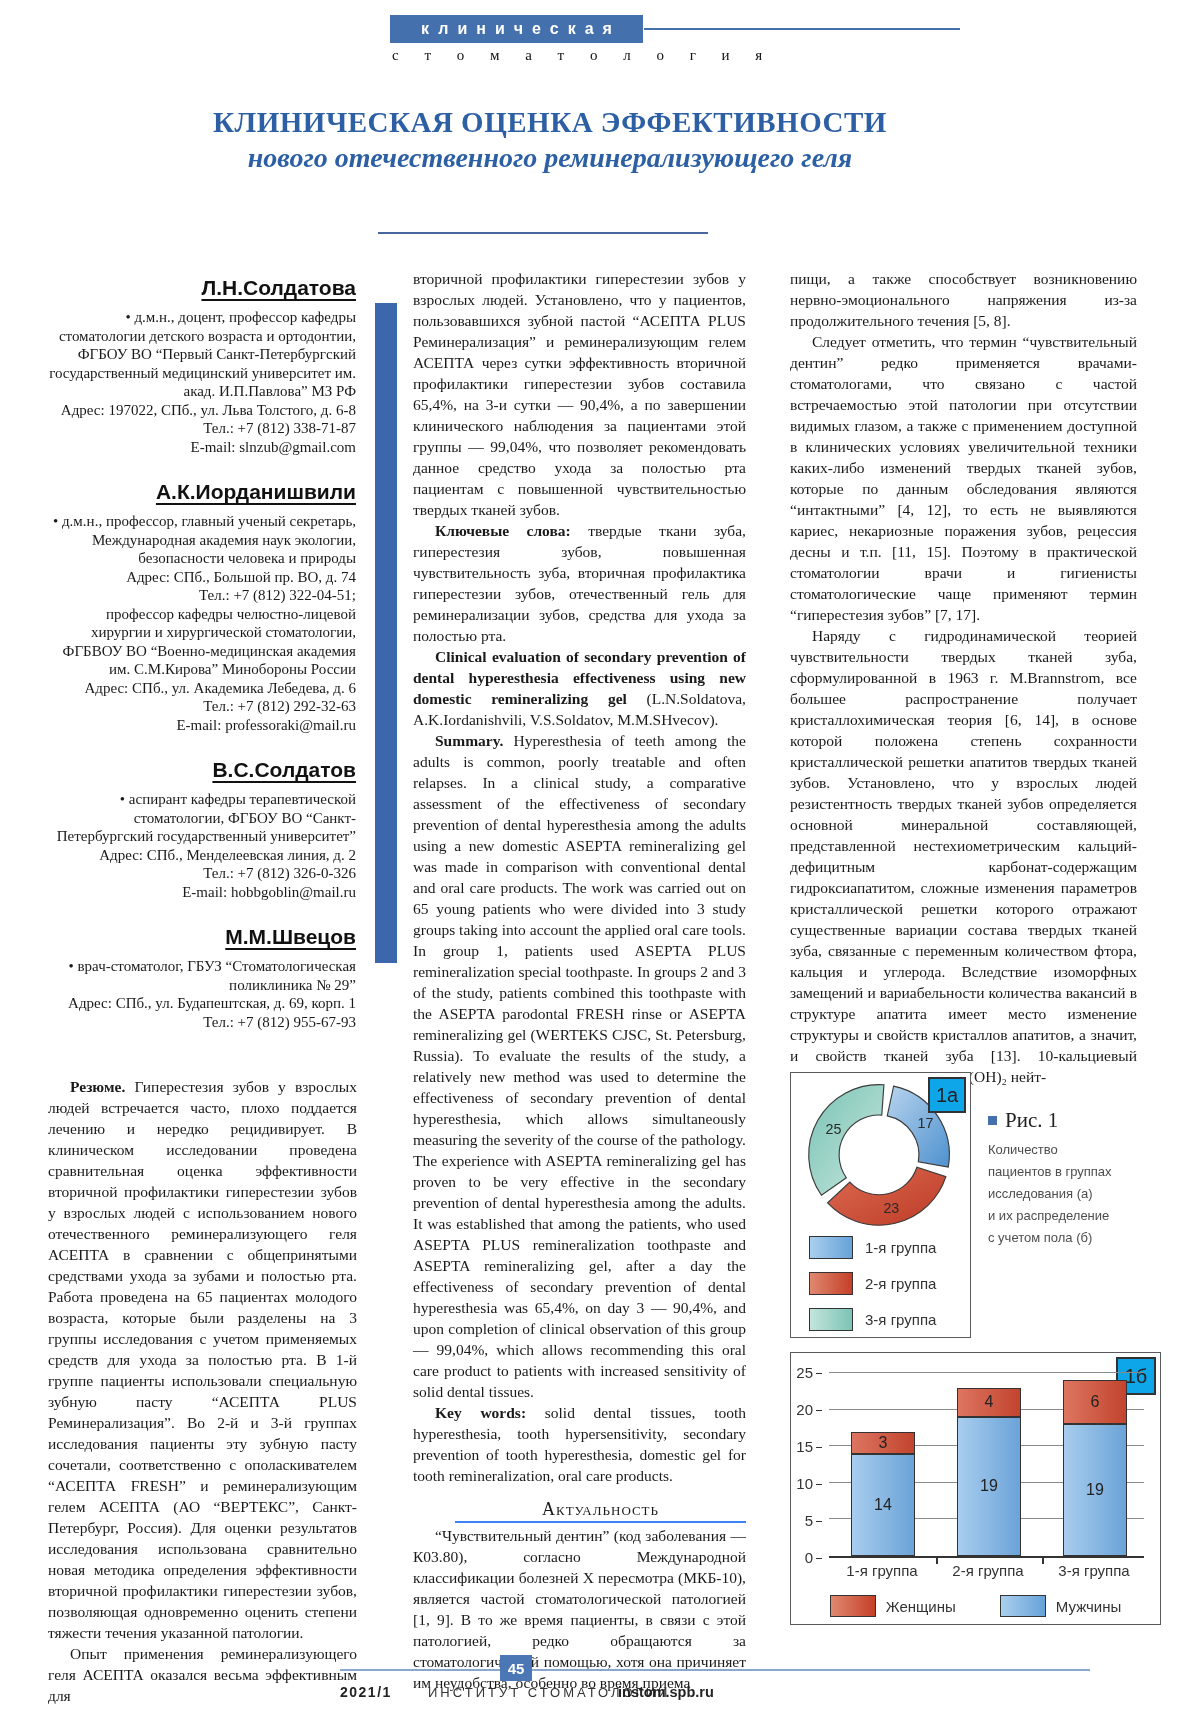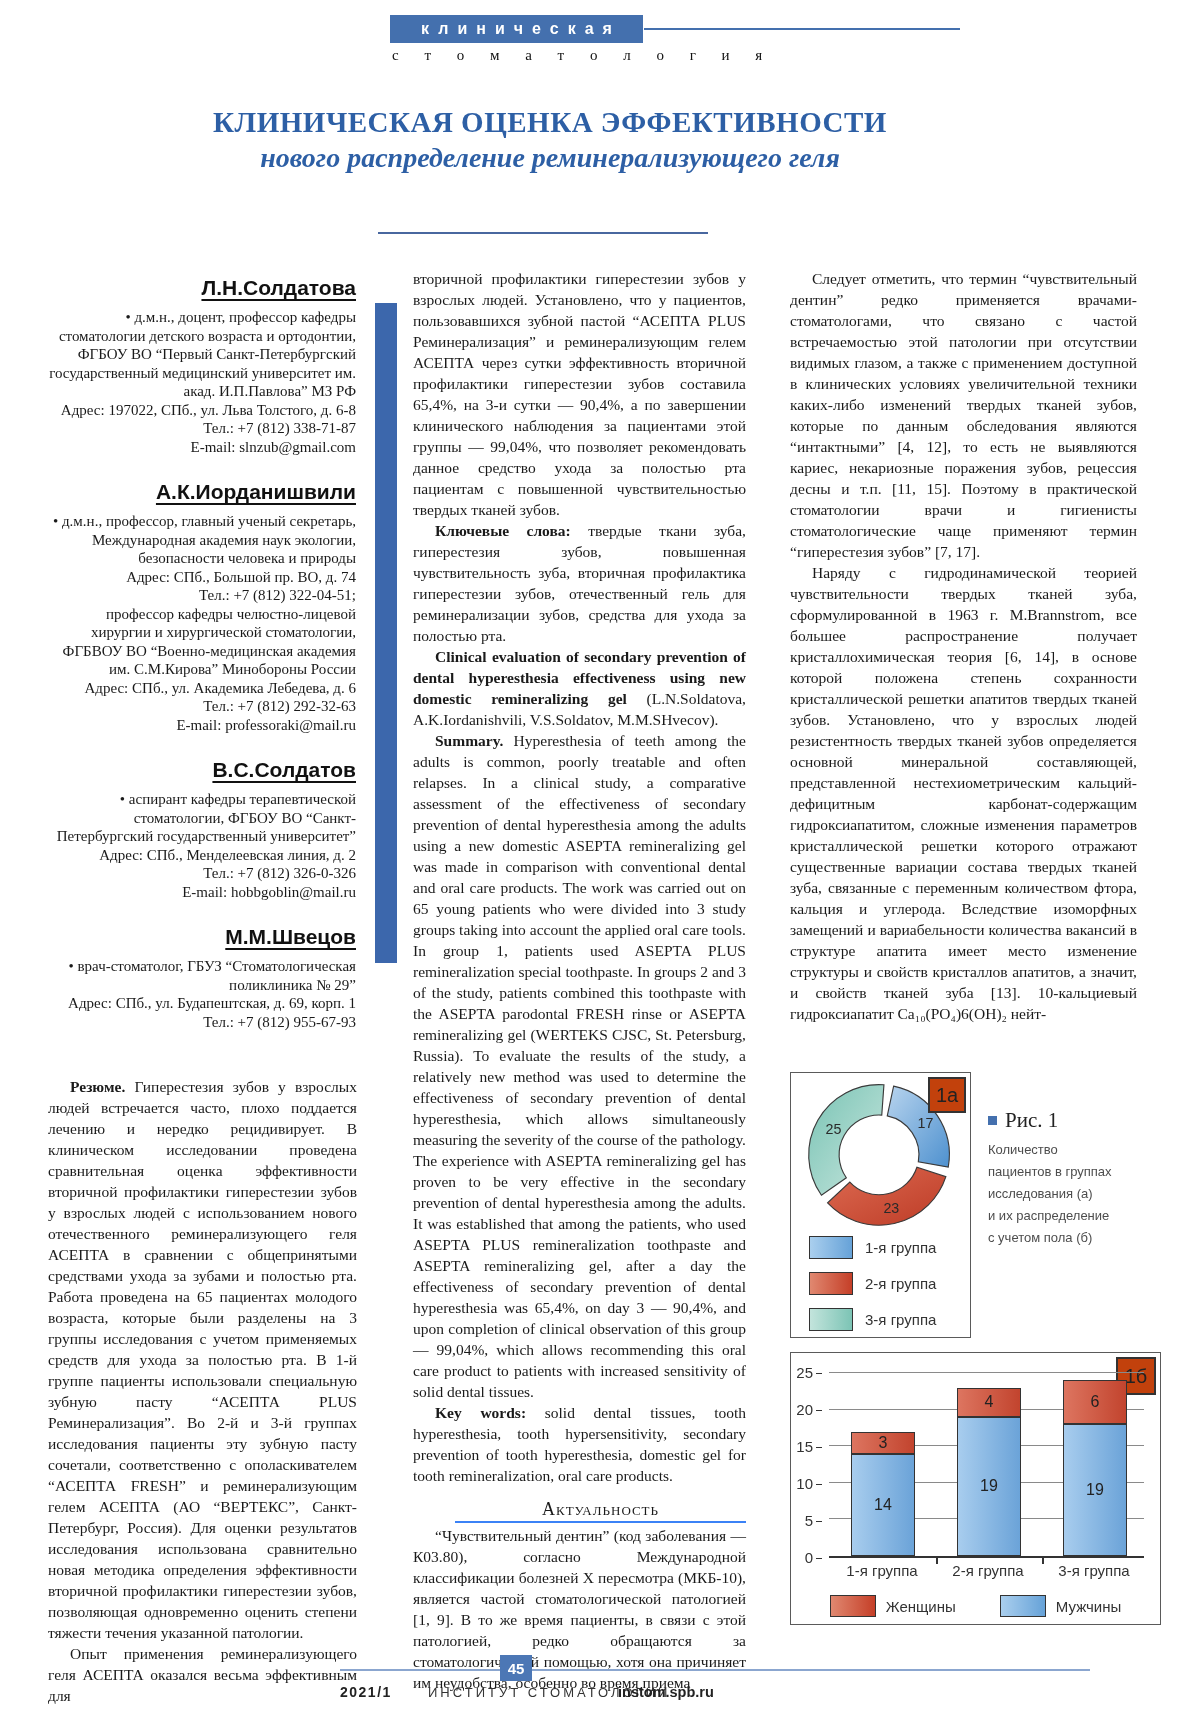--- a/index.html
+++ b/index.html
@@ -36,21 +36,21 @@
   .col-mid{left:413px;top:268px;width:333px;}
   .col-right{left:790px;top:268px;width:347px;}
   .indent{text-indent:22px;}
   .b{font-weight:700;}
   .section-head{margin-top:12px;margin-left:42px;text-align:center;font-size:18px;
                 font-variant:small-caps;letter-spacing:1px;border-bottom:2px solid #3b82f6;
                 padding-bottom:1px;line-height:22px;}
 
   
   .fig1a{left:790px;top:1072px;width:179px;height:264px;border:1.5px solid #5a5a5a;background:#fff;}
-  .panel-label{position:absolute;top:4px;right:4px;border:2px solid #333;background:#c2410c;
+  .panel-label{position:absolute;top:4px;right:4px;border:2px solid #333;background:#0ea5e9;
                display:flex;align-items:center;justify-content:center;
                font-family:"Liberation Sans",sans-serif;font-size:20px;color:#222;}
   .panel-1a{width:34px;height:32px;}
   .panel-1b{width:36px;height:34px;}
   .donut-svg{position:absolute;left:1px;top:4px;}
   .legend-col{position:absolute;left:18px;display:flex;align-items:center;gap:12px;}
   .swatch{border:1px solid #333;box-sizing:border-box;}
   .sw-donut{width:44px;height:23px;}
   .legend-label,.xtick,.ytick,.bar-legend-label{font-family:"Liberation Sans",sans-serif;
                font-size:15px;color:#333;}
@@ -100,21 +100,21 @@
 <body>
 
 <div class="abs header-box">
   <span>клиническая</span>
 </div>
 <div class="abs header-line"></div>
 <div class="abs header-sub">с т о м а т о л о г и я</div>
 
 <div class="abs title-wrap">
   <div class="title-l1">КЛИНИЧЕСКАЯ ОЦЕНКА ЭФФЕКТИВНОСТИ</div>
-  <div class="title-l3">нового распределение реминерализующего геля</div>
+  <div class="title-l3">нового отечественного реминерализующего геля</div>
 </div>
 <div class="abs title-rule"></div>
 
 <div class="abs authors">
   <div class="author-name first">Л.Н.Солдатова</div>
   <div class="author-line">• д.м.н., доцент, профессор кафедры стоматологии детского возраста и ортодонтии, ФГБОУ ВО “Первый Санкт-Петербургский государственный медицинский университет им. акад. И.П.Павлова” МЗ РФ</div>
   <div class="author-line">Адрес: 197022, СПб., ул. Льва Толстого, д. 6-8</div>
   <div class="author-line">Тел.: +7 (812) 338-71-87</div>
   <div class="author-line">E-mail: slnzub@gmail.com</div>
 
@@ -150,20 +150,21 @@
   <p style="margin:0;">вторичной профилактики гиперестезии зубов у взрослых людей. Установлено, что у пациентов, пользовавшихся зубной пастой “АСЕПТА PLUS Реминерализация” и реминерализующим гелем АСЕПТА через сутки эффективность вторичной профилактики гиперестезии зубов составила 65,4%, на 3-и сутки — 90,4%, а по завершении клинического наблюдения за пациентами этой группы — 99,04%, что позволяет рекомендовать данное средство ухода за полостью рта пациентам с повышенной чувствительностью твердых тканей зубов.</p>
   <p class="indent" style="margin:0;"><span class="b">Ключевые слова:</span><span> твердые ткани зуба, гиперестезия зубов, повышенная чувствительность зуба, вторичная профилактика гиперестезии зубов, отечественный гель для реминерализации зубов, средства для ухода за полостью рта.</span></p>
   <p class="indent" style="margin:0;"><span class="b">Clinical evaluation of secondary prevention of dental hyperesthesia effectiveness using new domestic remineralizing gel</span><span> (L.N.Soldatova, A.K.Iordanishvili, V.S.Soldatov, M.M.SHvecov).</span></p>
   <p class="indent" style="margin:0;"><span class="b">Summary.</span><span> Hyperesthesia of teeth among the adults is common, poorly treatable and often relapses. In a clinical study, a comparative assessment of the effectiveness of secondary prevention of dental hyperesthesia among the adults using a new domestic ASEPTA remineralizing gel was made in comparison with conventional dental and oral care products. The work was carried out on 65 young patients who were divided into 3 study groups taking into account the applied oral care tools. In group 1, patients used ASEPTA PLUS remineralization special toothpaste. In groups 2 and 3 of the study, patients combined this toothpaste with the ASEPTA parodontal FRESH rinse or ASEPTA remineralizing gel (WERTEKS CJSC, St. Petersburg, Russia). To evaluate the results of the study, a relatively new method was used to determine the effectiveness of secondary prevention of dental hyperesthesia, which allows simultaneously measuring the severity of the course of the pathology. The experience with ASEPTA remineralizing gel has proven to be very effective in the secondary prevention of dental hyperesthesia among the adults. It was established that among the patients, who used ASEPTA PLUS remineralization toothpaste and ASEPTA remineralizing gel, after a day the effectiveness of secondary prevention of dental hyperesthesia was 65,4%, on day 3 — 90,4%, and upon completion of clinical observation of this group — 99,04%, which allows recommending this oral care product to patients with increased sensitivity of solid dental tissues.</span></p>
   <p class="indent" style="margin:0;"><span class="b">Key words:</span><span> solid dental tissues, tooth hyperesthesia, tooth hypersensitivity, secondary prevention of tooth hyperesthesia, domestic gel for tooth remineralization, oral care products.</span></p>
   <div class="section-head">Актуальность</div>
   <p class="indent" style="margin:2px 0 0 0;">“Чувствительный дентин” (код заболевания — К03.80), согласно Международной классификации болезней X пересмотра (МКБ-10), является частой стоматологической патологией [1, 9]. В то же время пациенты, в связи с этой патологией, редко обращаются за стоматологической помощью, хотя она причиняет им неудобства, особенно во время приема</p>
 </div>
 
 <div class="abs col col-right">
+  <p style="margin:0;">пищи, а также способствует возникновению нервно-эмоционального напряжения из-за продолжительного течения [5, 8].</p>
   <p class="indent" style="margin:0;">Следует отметить, что термин “чувствительный дентин” редко применяется врачами-стоматологами, что связано с частой встречаемостью этой патологии при отсутствии видимых глазом, а также с применением доступной в клинических условиях увеличительной техники каких-либо изменений твердых тканей зубов, которые по данным обследования являются “интактными” [4, 12], то есть не выявляются кариес, некариозные поражения зубов, рецессия десны и т.п. [11, 15]. Поэтому в практической стоматологии врачи и гигиенисты стоматологические чаще применяют термин “гиперестезия зубов” [7, 17].</p>
   <p class="indent" style="margin:0;">Наряду с гидродинамической теорией чувствительности твердых тканей зуба, сформулированной в 1963 г. M.Brannstrom, все большее распространение получает кристаллохимическая теория [6, 14], в основе которой положена степень сохранности кристаллической решетки апатитов твердых тканей зубов. Установлено, что у взрослых людей резистентность твердых тканей зубов определяется основной минеральной составляющей, представленной нестехиометрическим кальций-дефицитным карбонат-содержащим гидроксиапатитом, сложные изменения параметров кристаллической решетки которого отражают существенные вариации состава твердых тканей зуба, связанные с переменным количеством фтора, кальция и углерода. Вследствие изоморфных замещений и вариабельности количества вакансий в структуре апатита имеет место изменение структуры и свойств кристаллов апатитов, а значит, и свойств тканей зуба [13]. 10-кальциевый гидроксиапатит Ca₁₀(PO₄)6(OH)₂ нейт-</p>
 </div>
 
 <div class="abs fig1a">
   <svg class="donut-svg" width="174" height="152" viewBox="0 0 176 160">
     <defs>
       <linearGradient id="gBlue" x1="0" y1="0" x2="1" y2="1">
         <stop offset="0" stop-color="#b8d4ee"></stop>
           <stop offset="1" stop-color="#4e91cf"></stop>

